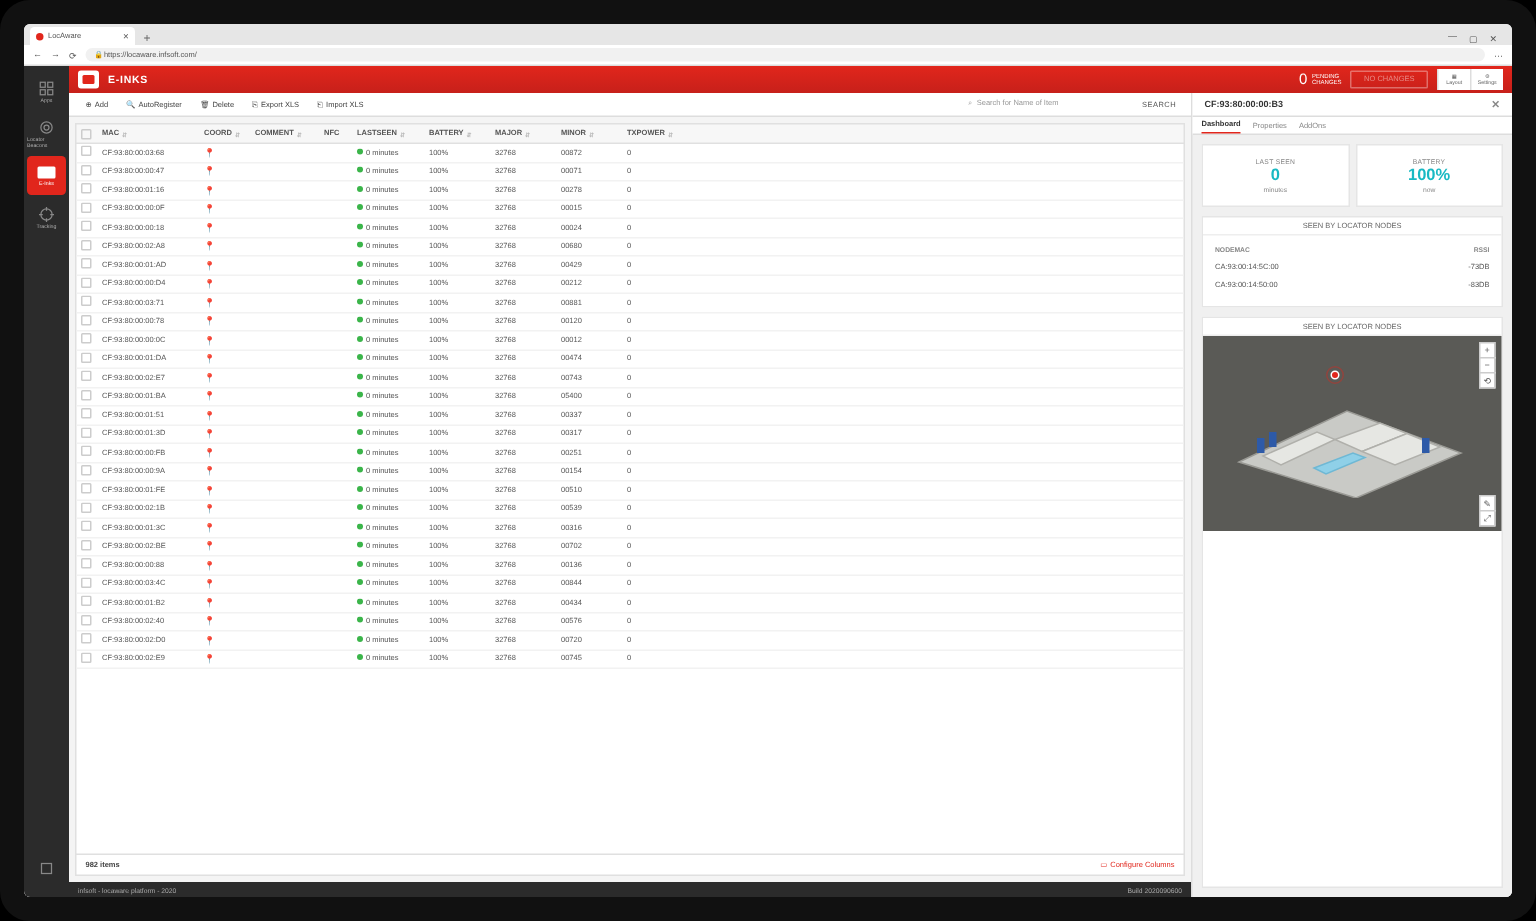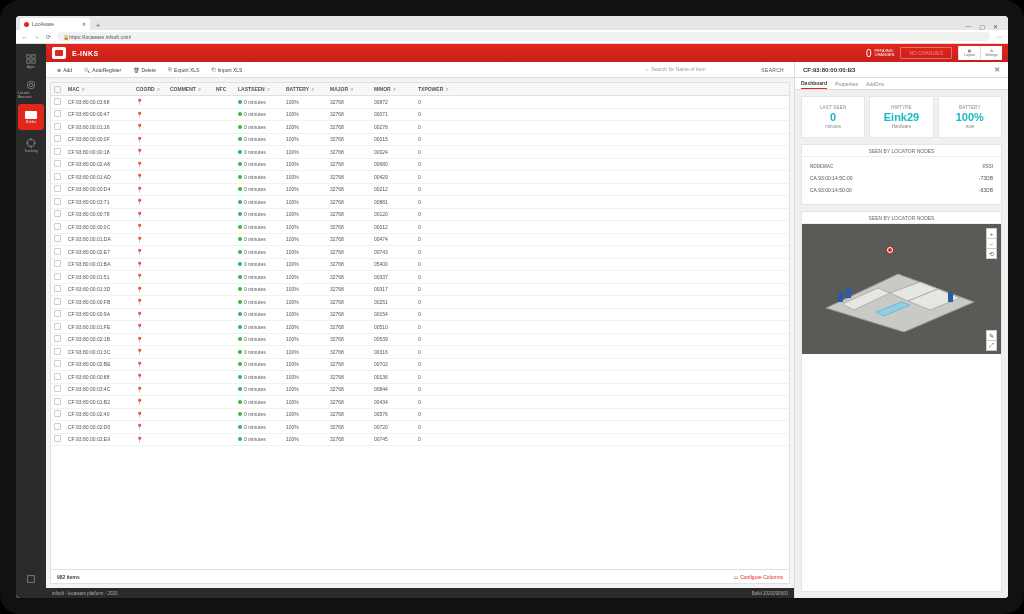--- a/index.html
+++ b/index.html
@@ -608,25 +608,20 @@
             <div class="rtab">AddOns</div>
           </div>
 
           <div class="cards">
             <div class="card">
               <div class="lbl">LAST SEEN</div>
               <div class="val">0</div>
               <div class="sub">minutes</div>
             </div>
             <div class="card">
-              <div class="lbl">HWTYPE</div>
-              <div class="val">Eink29</div>
-              <div class="sub">Hardware</div>
-            </div>
-            <div class="card">
               <div class="lbl">BATTERY</div>
               <div class="val">100%</div>
               <div class="sub">now</div>
             </div>
           </div>
 
           <div class="panel-section">
             <div class="sec-head">SEEN BY LOCATOR NODES</div>
             <div class="mini-table">
               <div class="mhead">

